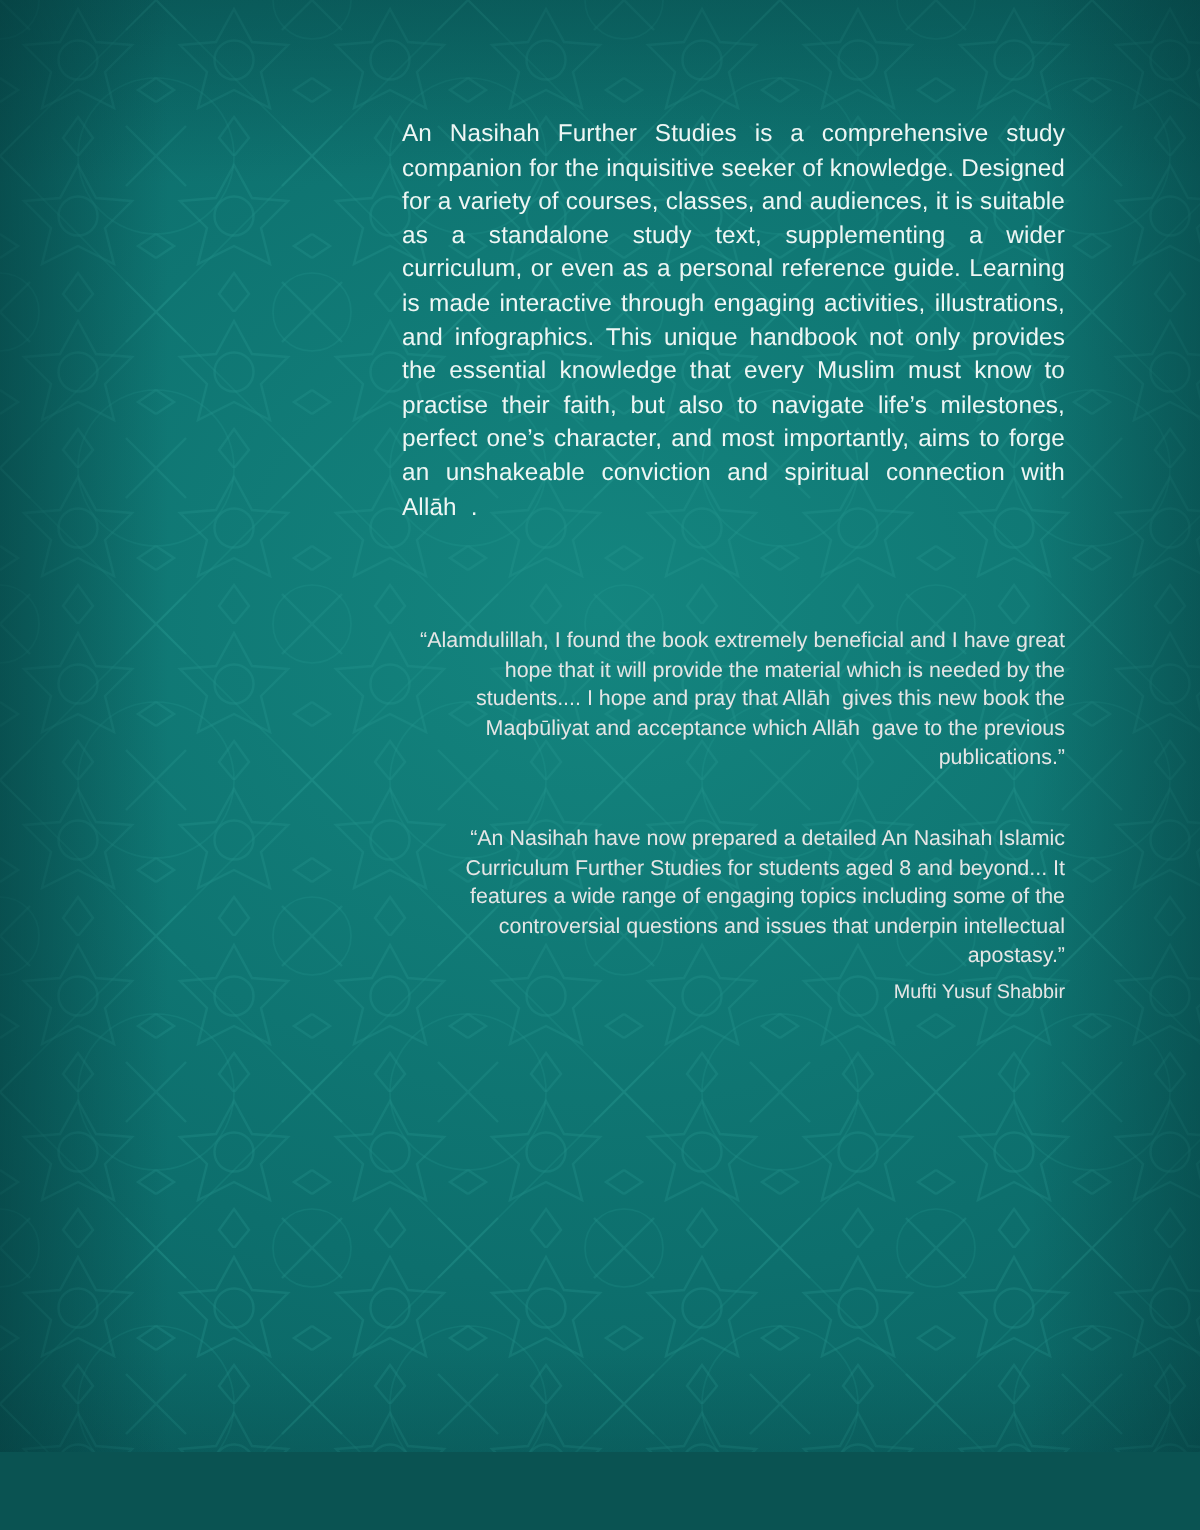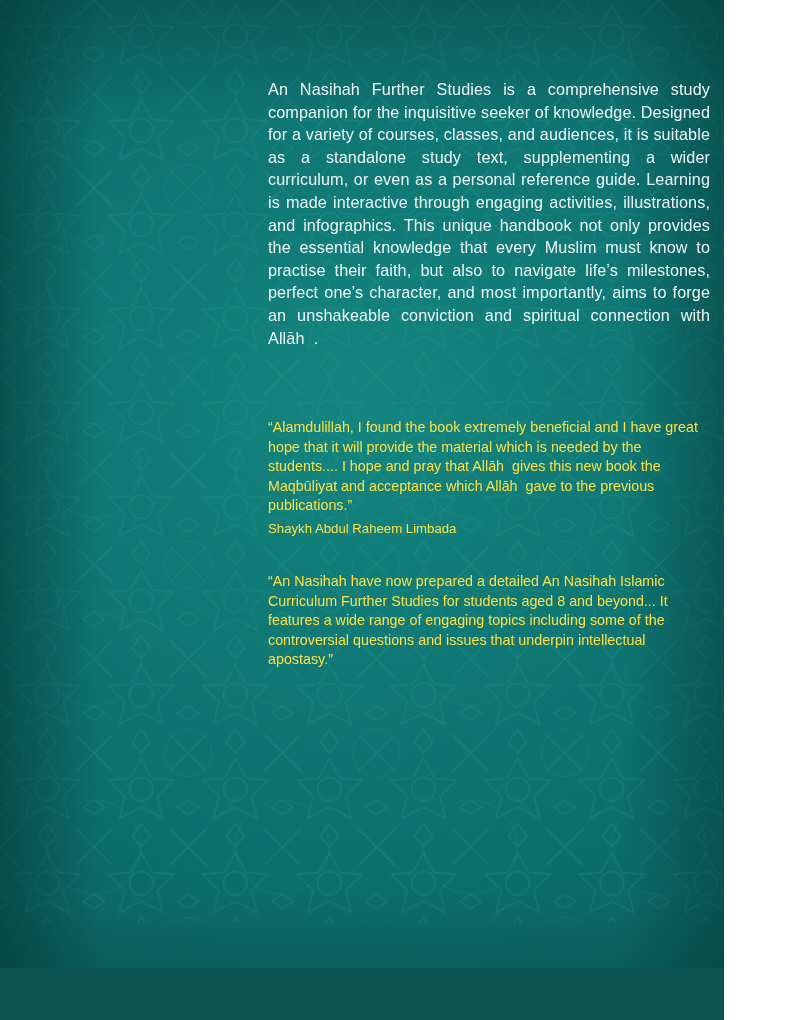--- a/index.html
+++ b/index.html
@@ -9,21 +9,21 @@
   }
   body {
     width: 800px;
     height: 1020px;
     font-family: "Liberation Sans", sans-serif;
     overflow: hidden;
   }
 
   #cover {
     position: relative;
-    width: 724px;
+    width: 800px;
     height: 1020px;
     background: #0e7a78;
     overflow: hidden;
   }
 
   
   #cover::before {
     content: "";
     position: absolute;
     inset: 0;
@@ -92,22 +92,22 @@
   .blurb p { margin: 0; }
 
   .endorsements {
     position: absolute;
     left: 268px;
     top: 418px;
     width: 442px;
   }
 
   .quote-block {
-    color: #fde047;
-    text-align: left;
+    color: #e5e5e5;
+    text-align: right;
     margin-bottom: 34px;
   }
   .quote-text {
     font-size: 14.3px;
     line-height: 19.6px;
     margin: 0 0 4px 0;
   }
   .quote-author {
     font-size: 13.2px;
     line-height: 18px;
@@ -150,25 +150,25 @@
   <div class="content">
 
     <div class="blurb">
       <p>An Nasihah Further Studies is a comprehensive study companion for the inquisitive seeker of knowledge. Designed for a variety of courses, classes, and audiences, it is suitable as a standalone study text, supplementing a wider curriculum, or even as a personal reference guide. Learning is made interactive through engaging activities, illustrations, and infographics. This unique handbook not only provides the essential knowledge that every Muslim must know to practise their faith, but also to navigate life’s milestones, perfect one’s character, and most importantly, aims to forge an unshakeable conviction and spiritual connection with Allāh  .</p>
     </div>
 
     <div class="endorsements">
 
       <div class="quote-block">
         <p class="quote-text">“Alamdulillah, I found the book extremely beneficial and I have great hope that it will provide the material which is needed by the students.... I hope and pray that Allāh  gives this new book the Maqbūliyat and acceptance which Allāh  gave to the previous publications.”</p>
-        <p class="quote-author">Shaykh Abdul Raheem Limbada</p>
       </div>
 
       <div class="quote-block">
         <p class="quote-text">“An Nasihah have now prepared a detailed An Nasihah Islamic Curriculum Further Studies for students aged 8 and beyond... It features a wide range of engaging topics including some of the controversial questions and issues that underpin intellectual apostasy.”</p>
+        <p class="quote-author">Mufti Yusuf Shabbir</p>
       </div>
 
     </div>
 
   </div>
 
   <div class="bottom-band-inner"></div>
   <div class="bottom-band"></div>
 
 </div>

